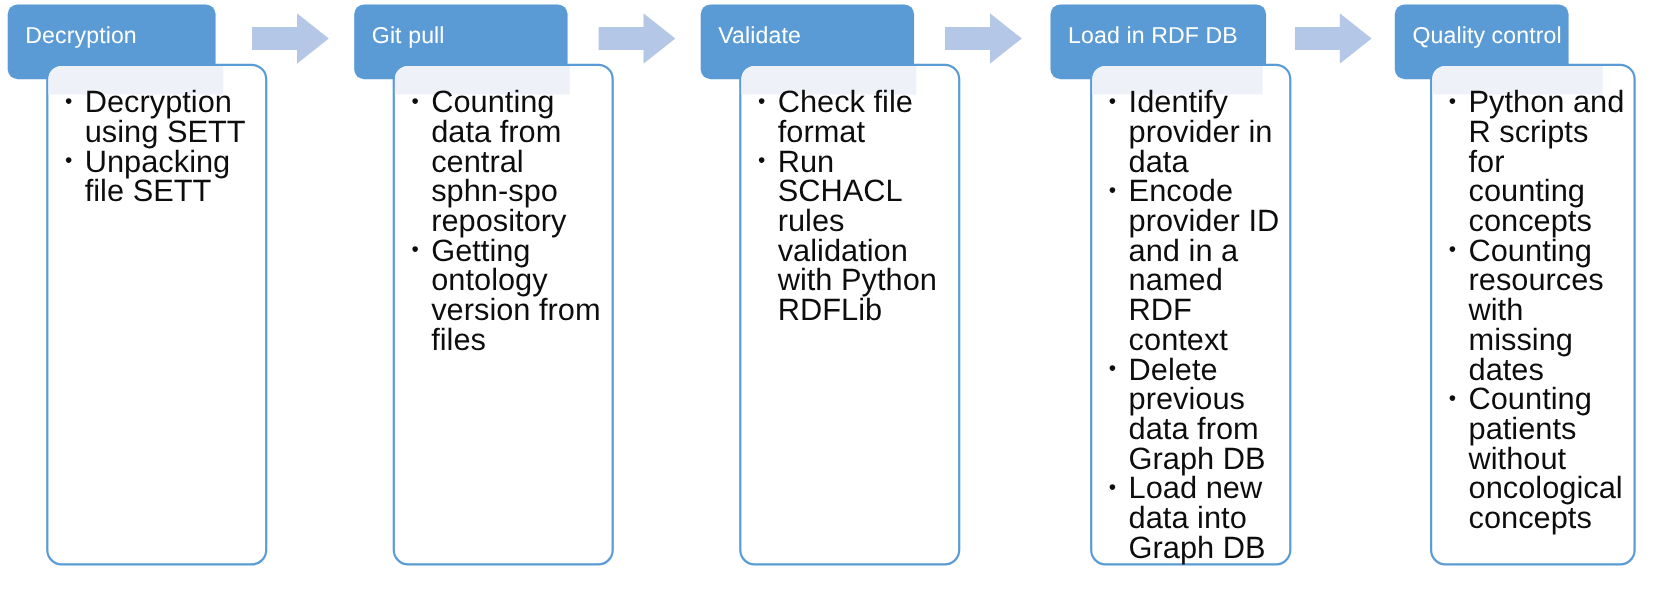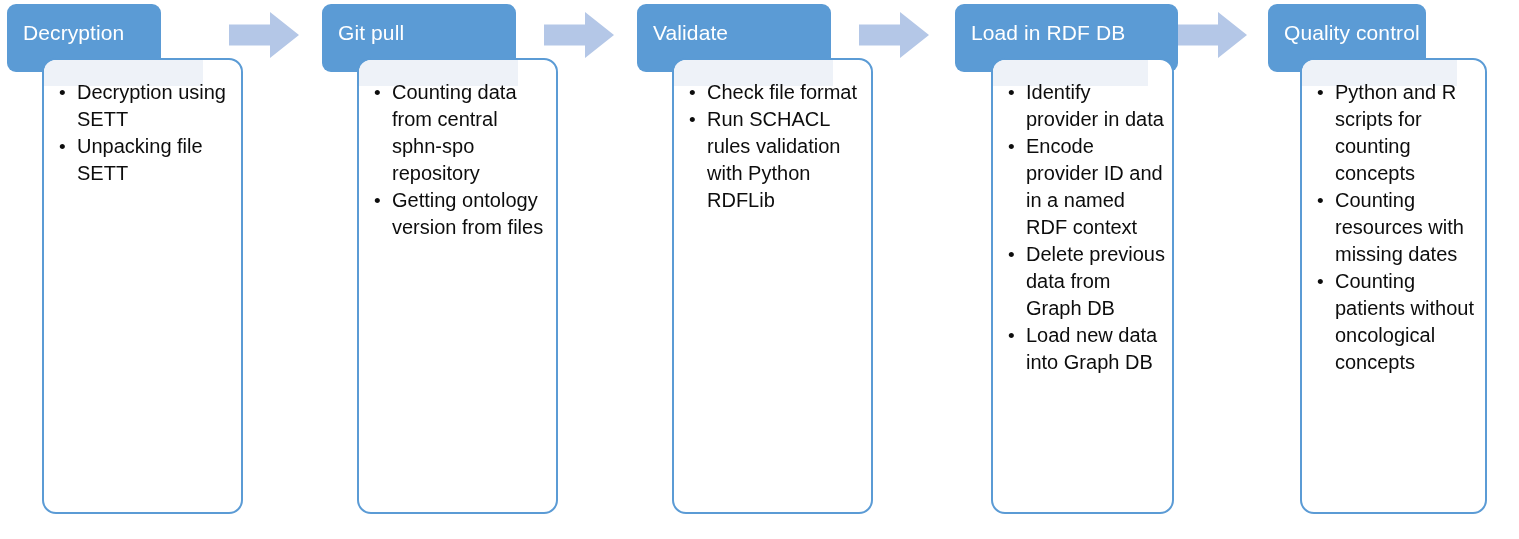--- a/index.html
+++ b/index.html
@@ -84,21 +84,21 @@
     left: 14px;
     top: 19px;
     right: 6px;
     margin: 0;
     padding: 0;
     list-style: none;
   }
   .stage-list li {
     position: relative;
     padding-left: 19px;
-    font-size: 20px;
+    font-size: 28px;
     line-height: 27px;
     color: #0d0d0d;
     margin: 0 0 0 0;
   }
   .stage-list li::before {
     content: "\2022";
     position: absolute;
     left: 1px;
     top: 0;
     font-size: 19px;
@@ -114,21 +114,21 @@
     height: 46px;
     z-index: 0;
   }
   .connector svg { display: block; }
 </style>
 </head>
 <body>
 
 <div id="flow">
     <div class="stage" style="left: 7px;">
-      <div class="stage-header" style="width: 154px;">
+      <div class="stage-header" style="width: 189px;">
         <div class="stage-header-label">Decryption</div>
       </div>
       <div class="stage-body" style="left: 35px; width: 201px; height: 456px;">
         <div class="stage-body-tint" style="width: 159px;"></div>
         <ul class="stage-list">
           <li>Decryption using SETT</li>
           <li>Unpacking file SETT</li>
         </ul>
       </div>
     </div>
@@ -165,21 +165,21 @@
           <li>Run SCHACL rules validation with Python RDFLib</li>
         </ul>
       </div>
     </div>
     <div class="connector" style="left: 859px;">
       <svg width="70" height="46" viewBox="0 0 70 46" xmlns="http://www.w3.org/2000/svg">
         <polygon points="0,12.5 41,12.5 41,0 70,23 41,46 41,33.5 0,33.5" fill="#b4c7e7"></polygon>
       </svg>
     </div>
     <div class="stage" style="left: 955px;">
-      <div class="stage-header" style="width: 223px;">
+      <div class="stage-header" style="width: 196px;">
         <div class="stage-header-label">Load in RDF DB</div>
       </div>
       <div class="stage-body" style="left: 36px; width: 183px; height: 456px;">
         <div class="stage-body-tint" style="width: 155px;"></div>
         <ul class="stage-list">
           <li>Identify provider in data</li>
           <li>Encode provider ID and in a named RDF context</li>
           <li>Delete previous data from Graph DB</li>
           <li>Load new data into Graph DB</li>
         </ul>

